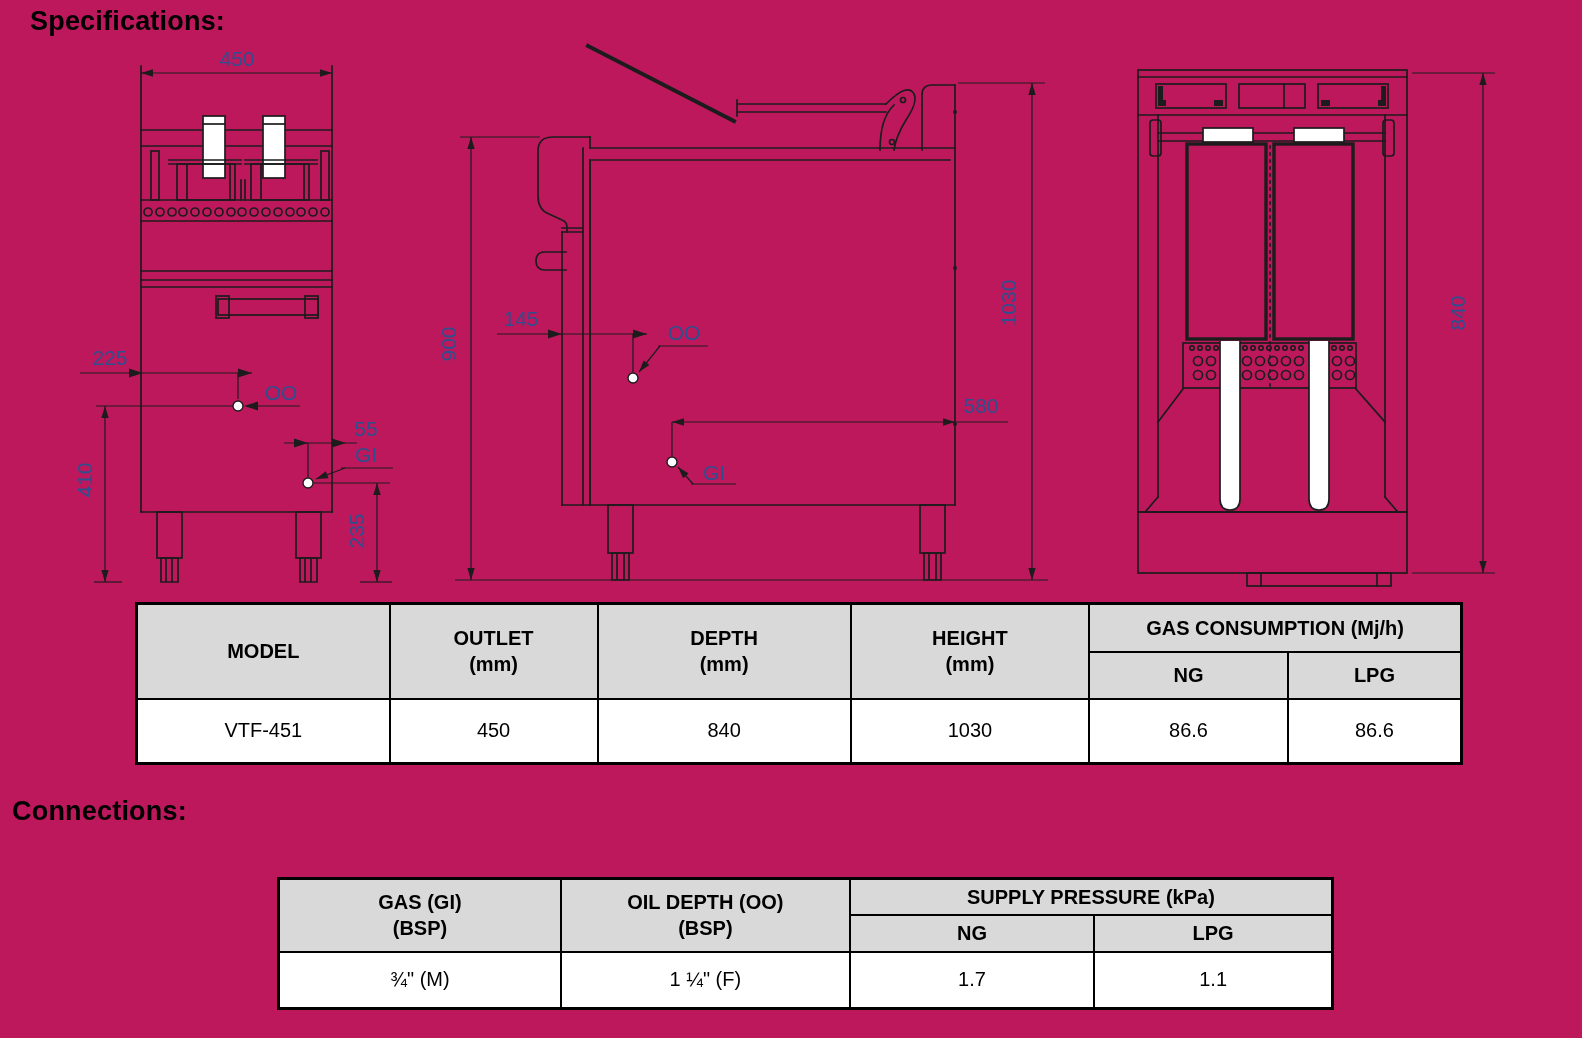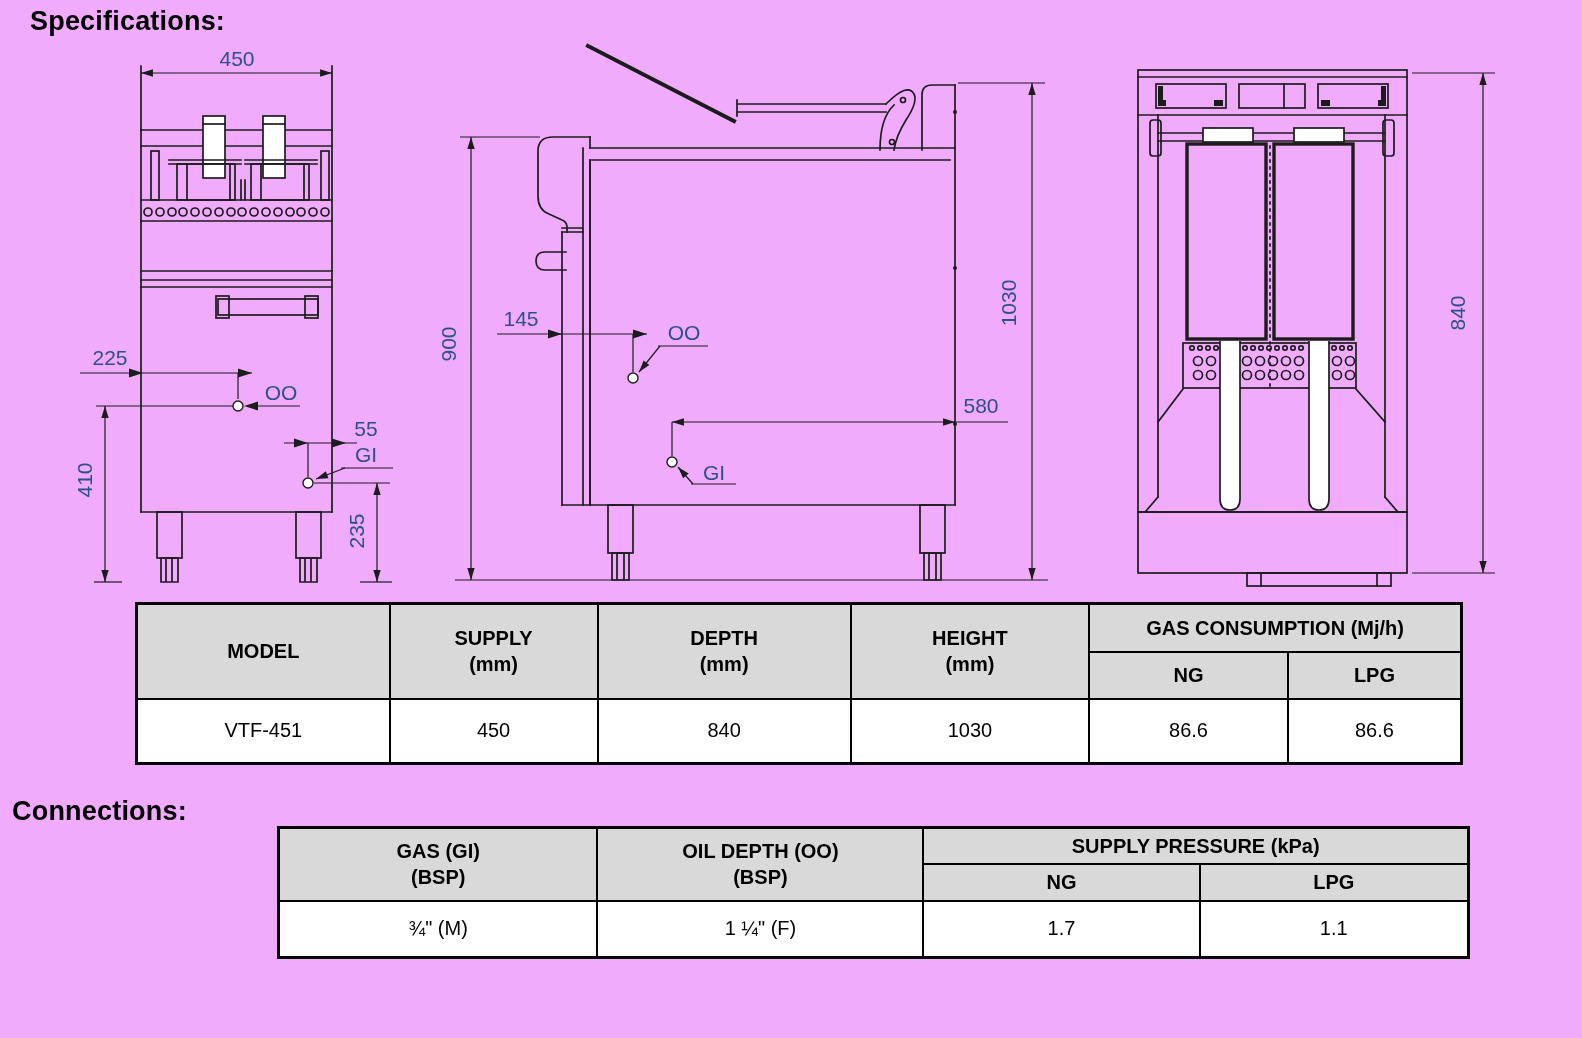--- a/index.html
+++ b/index.html
@@ -2,21 +2,21 @@
 <html style="--dim-color: #2e4f8e; --line-color: #1c1c1c; --th-bg: #d9d9d9; --tb-border: #000000;"><head>
 <meta charset="utf-8">
 <style>
   :root{
     --dim-color:#2e4f8e;
     --line-color:#1c1c1c;
     --th-bg:#d9d9d9;
     --tb-border:#000000;
   }
   html,body{margin:0;padding:0;background:#fff;}
-  .canvas{position:relative;width:1582px;height:1038px;background:#f0abfc;
+  .canvas{position:relative;width:1582px;height:1038px;background:#be185d;
           font-family:"Liberation Sans",sans-serif;overflow:hidden;}
   .sec-heading{position:absolute;margin:0;font-size:27px;font-weight:bold;color:#000;letter-spacing:0.2px;}
   #spec-heading{left:30px;top:6px;}
   #conn-heading{left:12px;top:796px;}
   svg.draw{position:absolute;}
   
   .ln{stroke:var(--line-color);stroke-width:1.7;fill:none;stroke-linecap:square;stroke-linejoin:miter;}
   .lnw{stroke:var(--line-color);stroke-width:1.7;fill:#fff;}
   .thk{stroke-width:3.4;}
   .dl{stroke:var(--line-color);stroke-width:1.2;fill:none;}
@@ -25,21 +25,21 @@
   .dt{font-family:"Liberation Sans",sans-serif;font-size:21px;fill:var(--dim-color);text-anchor:middle;}
   .dot{fill:var(--line-color);}
   
   table.spec{position:absolute;border-collapse:collapse;table-layout:fixed;text-align:center;
              font-size:20px;color:#000;border:3px solid var(--tb-border);}
   table.spec th,table.spec td{border:2px solid var(--tb-border);padding:0 4px;vertical-align:middle;}
   table.spec th{background:var(--th-bg);font-weight:bold;white-space:pre-line;line-height:1.3;}
   table.spec td{background:#fff;}
   #spec-table{left:135px;top:602px;width:1328px;}
   #spec-table tr.h1{height:48px;} #spec-table tr.h2{height:47px;} #spec-table tr.d{height:65px;}
-  #conn-table{left:277px;top:826px;width:1193px;}
+  #conn-table{left:277px;top:877px;width:1057px;}
   #conn-table tr.h1{height:36px;} #conn-table tr.h2{height:37px;} #conn-table tr.d{height:57px;}
 </style>
 </head>
 <body>
 
 <div class="canvas">
 
   <h1 class="sec-heading" id="spec-heading">Specifications:</h1>
 
   <svg class="draw" style="left:60px;top:35px;" width="380" height="560" viewBox="60 35 380 560">
@@ -326,21 +326,21 @@
       <col style="width:19.1%">
         <col style="width:15.7%">
         <col style="width:19.1%">
       <col style="width:18%">
         <col style="width:15%">
         <col style="width:13.1%">
     </colgroup>
     <tbody>
       <tr class="h1">
         <th rowspan="2">MODEL</th>
-        <th rowspan="2">SUPPLY
+        <th rowspan="2">OUTLET
 (mm)</th>
         <th rowspan="2">DEPTH
 (mm)</th>
         <th rowspan="2">HEIGHT
 (mm)</th>
         <th colspan="2">GAS CONSUMPTION (Mj/h)</th>
       </tr>
       <tr class="h2">
         <th>NG</th>
         <th>LPG</th>

